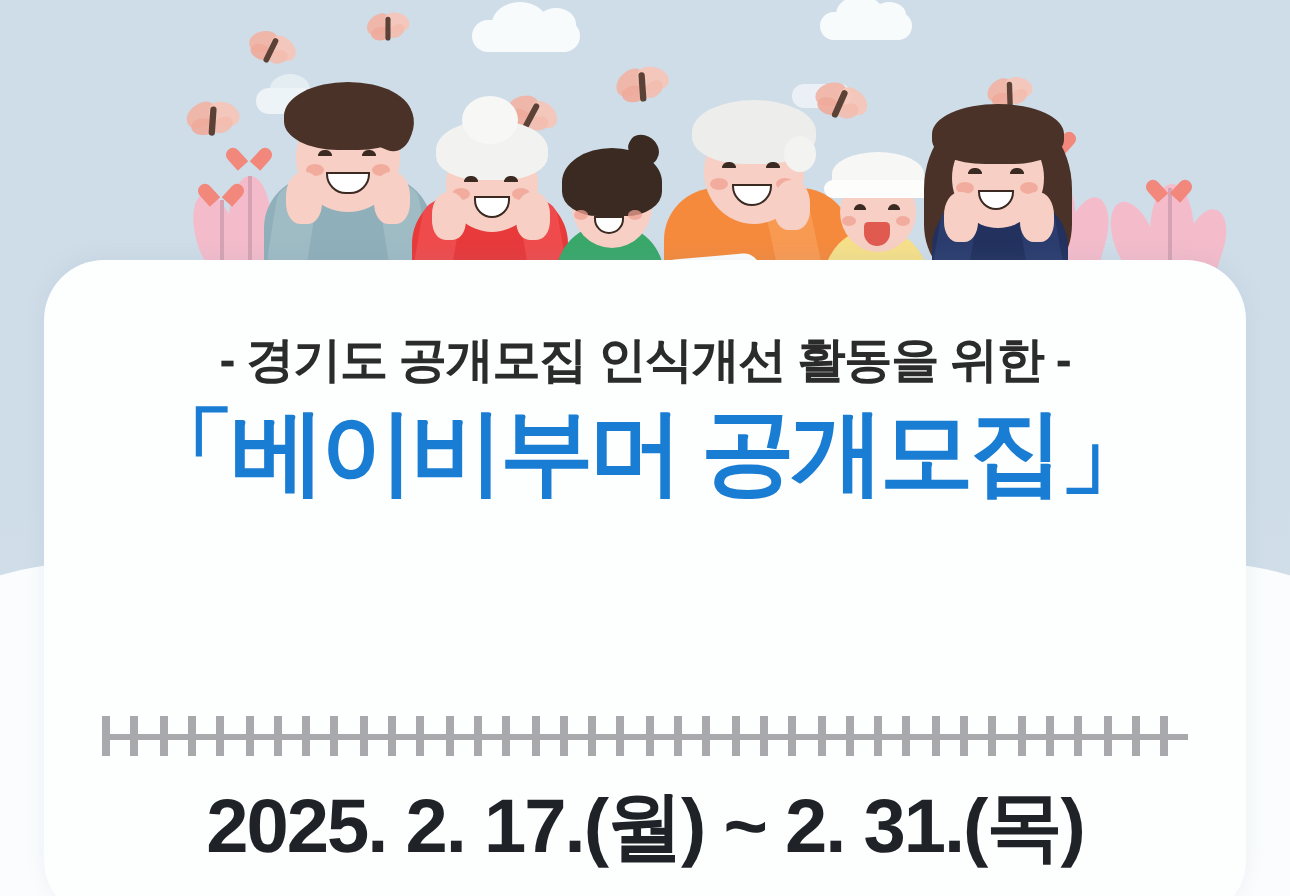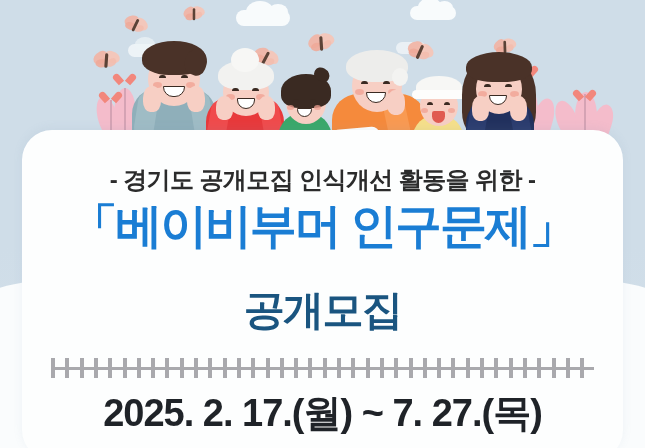--- a/index.html
+++ b/index.html
@@ -326,25 +326,24 @@
     <i class="cheek" style="left:56px; top:47px;"></i>
     <i class="mouth" style="left:35px; top:51px; width:18px; height:10px;"></i>
     <i class="hand" style="left:18px; top:52px; width:17px; height:25px;"></i>
     <i class="hand" style="left:56px; top:52px; width:17px; height:25px;"></i>
   </div>
 
   <div class="card">
 
     <div class="tagline">- 경기도 공개모집 인식개선 활동을 위한 -</div>
 
-    <div class="headline">「베이비부머 인구문제」</div>
-
-    <div class="subhead">공개모집</div>
+    <div class="headline">「베이비부머 공개모집」</div>
+
 
     <div class="ruler">
       <i class="rail"></i>
       <span id="ruler-ticks"><i class="tick" style="left:0px;"></i><i class="tick" style="left:14px;"></i><i class="tick" style="left:29px;"></i><i class="tick" style="left:43px;"></i><i class="tick" style="left:57px;"></i><i class="tick" style="left:72px;"></i><i class="tick" style="left:86px;"></i><i class="tick" style="left:100px;"></i><i class="tick" style="left:114px;"></i><i class="tick" style="left:129px;"></i><i class="tick" style="left:143px;"></i><i class="tick" style="left:157px;"></i><i class="tick" style="left:172px;"></i><i class="tick" style="left:186px;"></i><i class="tick" style="left:200px;"></i><i class="tick" style="left:215px;"></i><i class="tick" style="left:229px;"></i><i class="tick" style="left:243px;"></i><i class="tick" style="left:257px;"></i><i class="tick" style="left:272px;"></i><i class="tick" style="left:286px;"></i><i class="tick" style="left:300px;"></i><i class="tick" style="left:315px;"></i><i class="tick" style="left:329px;"></i><i class="tick" style="left:343px;"></i><i class="tick" style="left:358px;"></i><i class="tick" style="left:372px;"></i><i class="tick" style="left:386px;"></i><i class="tick" style="left:400px;"></i><i class="tick" style="left:415px;"></i><i class="tick" style="left:429px;"></i><i class="tick" style="left:443px;"></i><i class="tick" style="left:458px;"></i><i class="tick" style="left:472px;"></i><i class="tick" style="left:486px;"></i><i class="tick" style="left:501px;"></i><i class="tick" style="left:515px;"></i><i class="tick" style="left:529px;"></i></span>
     </div>
 
-    <div class="dateline">2025. 2. 17.(월) ~ 7. 27.(목)</div>
+    <div class="dateline">2025. 2. 17.(월) ~ 2. 31.(목)</div>
   </div>
 
 </div>
 
 </body></html>

